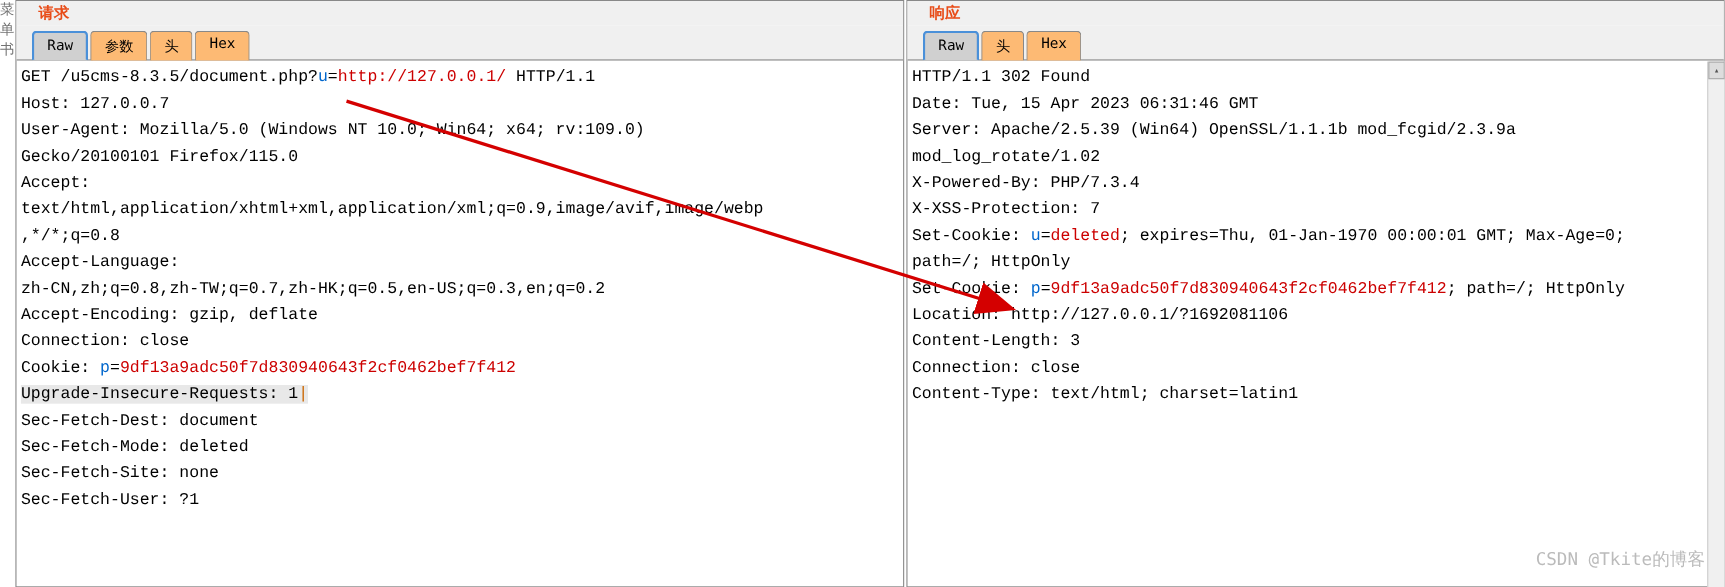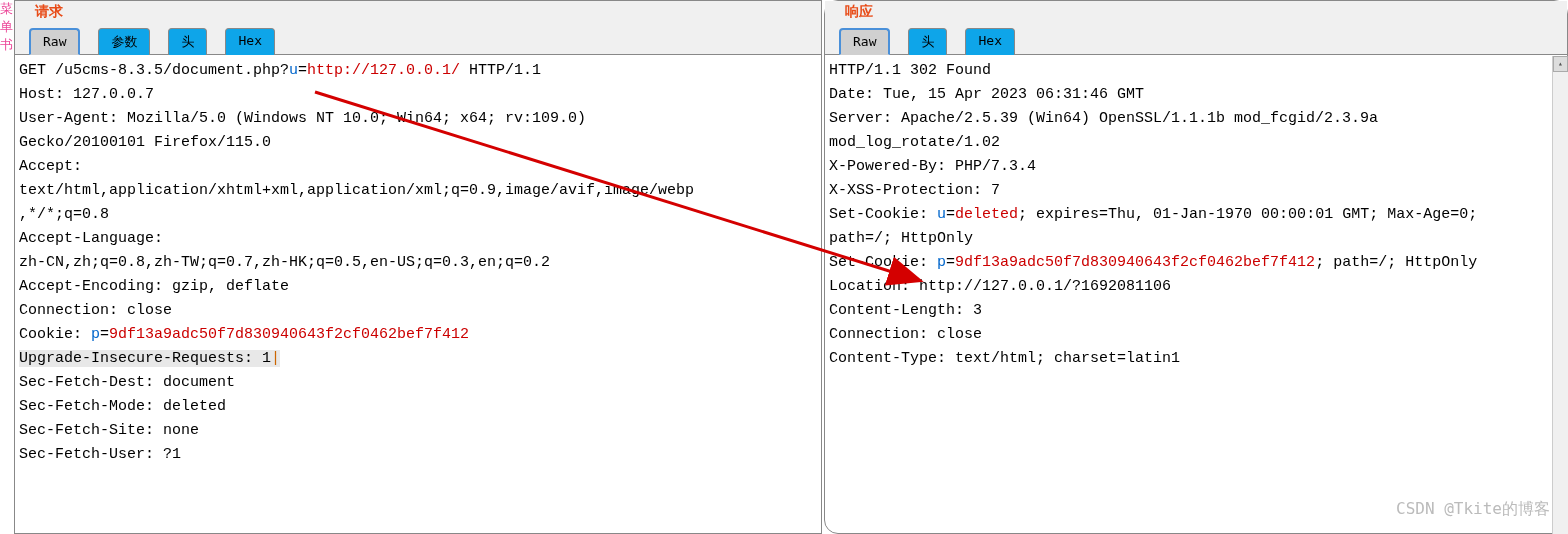--- a/index.html
+++ b/index.html
@@ -22,39 +22,38 @@
   flex-direction: column;
   background: #fff;
 }
 .panel-left {
   width: 808px;
   margin-left: 14px;
 }
 .panel-right {
   flex: 1;
   margin-left: 2px;
-  border-radius: 14px;
 }
 .panel-title {
   color: #e84c18;
   font-size: 14px;
   font-weight: bold;
   padding: 2px 20px;
   background: #f0f0f0;
 }
 .tab-bar {
   display: flex;
   padding: 4px 14px 0 14px;
   background: #f0f0f0;
   border-bottom: 1px solid #888;
-  gap: 18px;
+  gap: 2px;
 }
 .tab {
   padding: 4px 12px;
-  background: #0ea5e9;
+  background: #fdba74;
   border: 1px solid #888;
   border-bottom: none;
   border-radius: 4px 4px 0 0;
   cursor: pointer;
   font-size: 13px;
   position: relative;
   top: 1px;
 }
 .tab.active {
   background: #d0d0d0;
@@ -72,21 +71,21 @@
   overflow: auto;
   position: relative;
 }
 .sidebar {
   position: absolute;
   left: 0;
   top: 0;
   width: 14px;
   font-size: 13px;
   writing-mode: horizontal-tb;
-  color: #ec4899;
+  color: #737373;
 }
 .blue { color: #0066cc; }
 .red { color: #cc0000; }
 .hl-line {
   background: #e8e8e8;
 }
 .cursor-mark {
   color: #cc6600;
 }
 .watermark {

